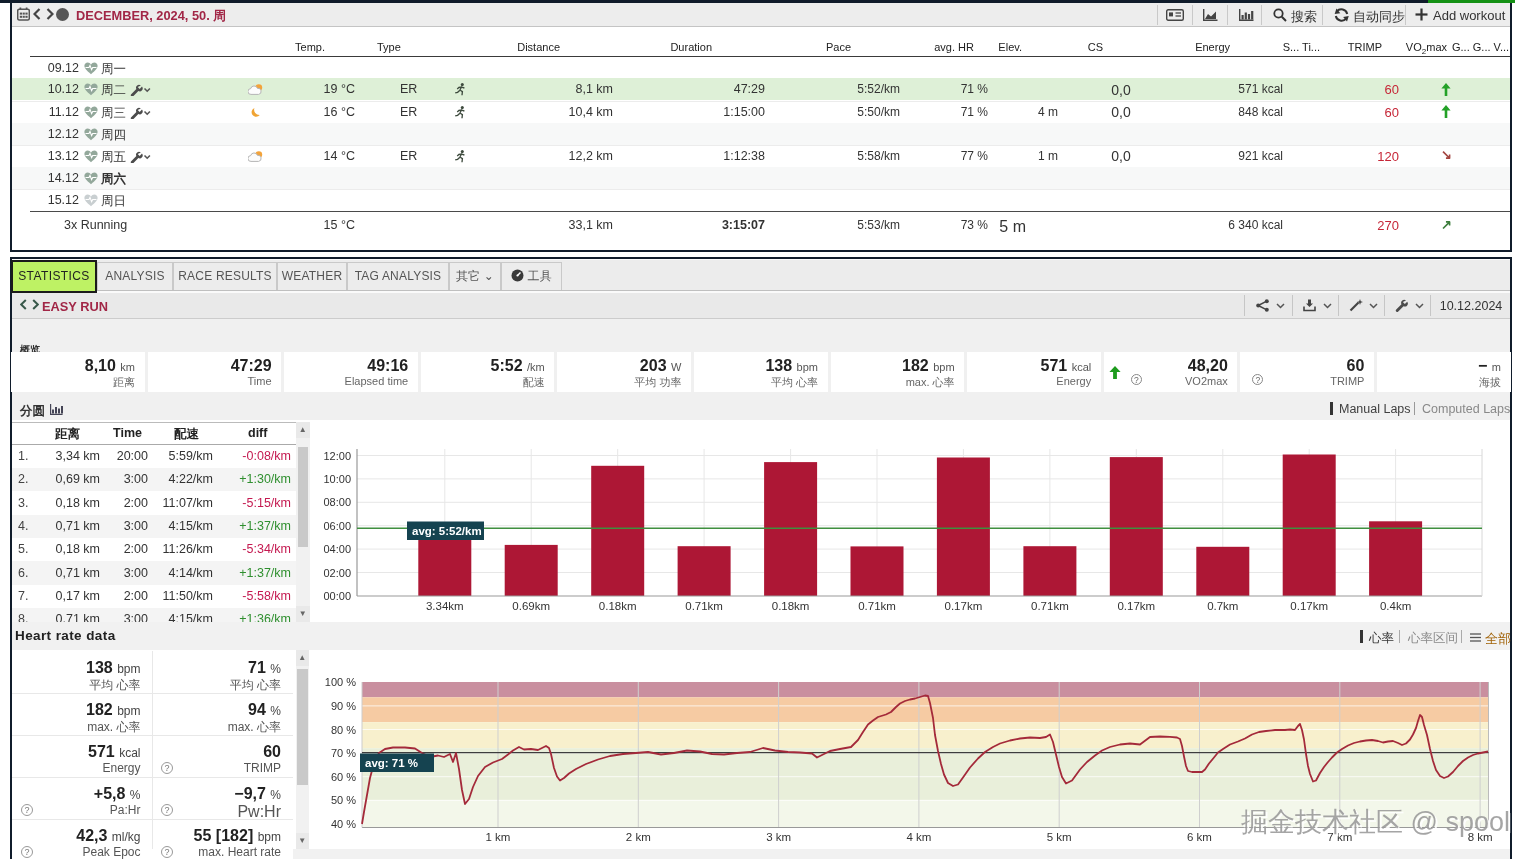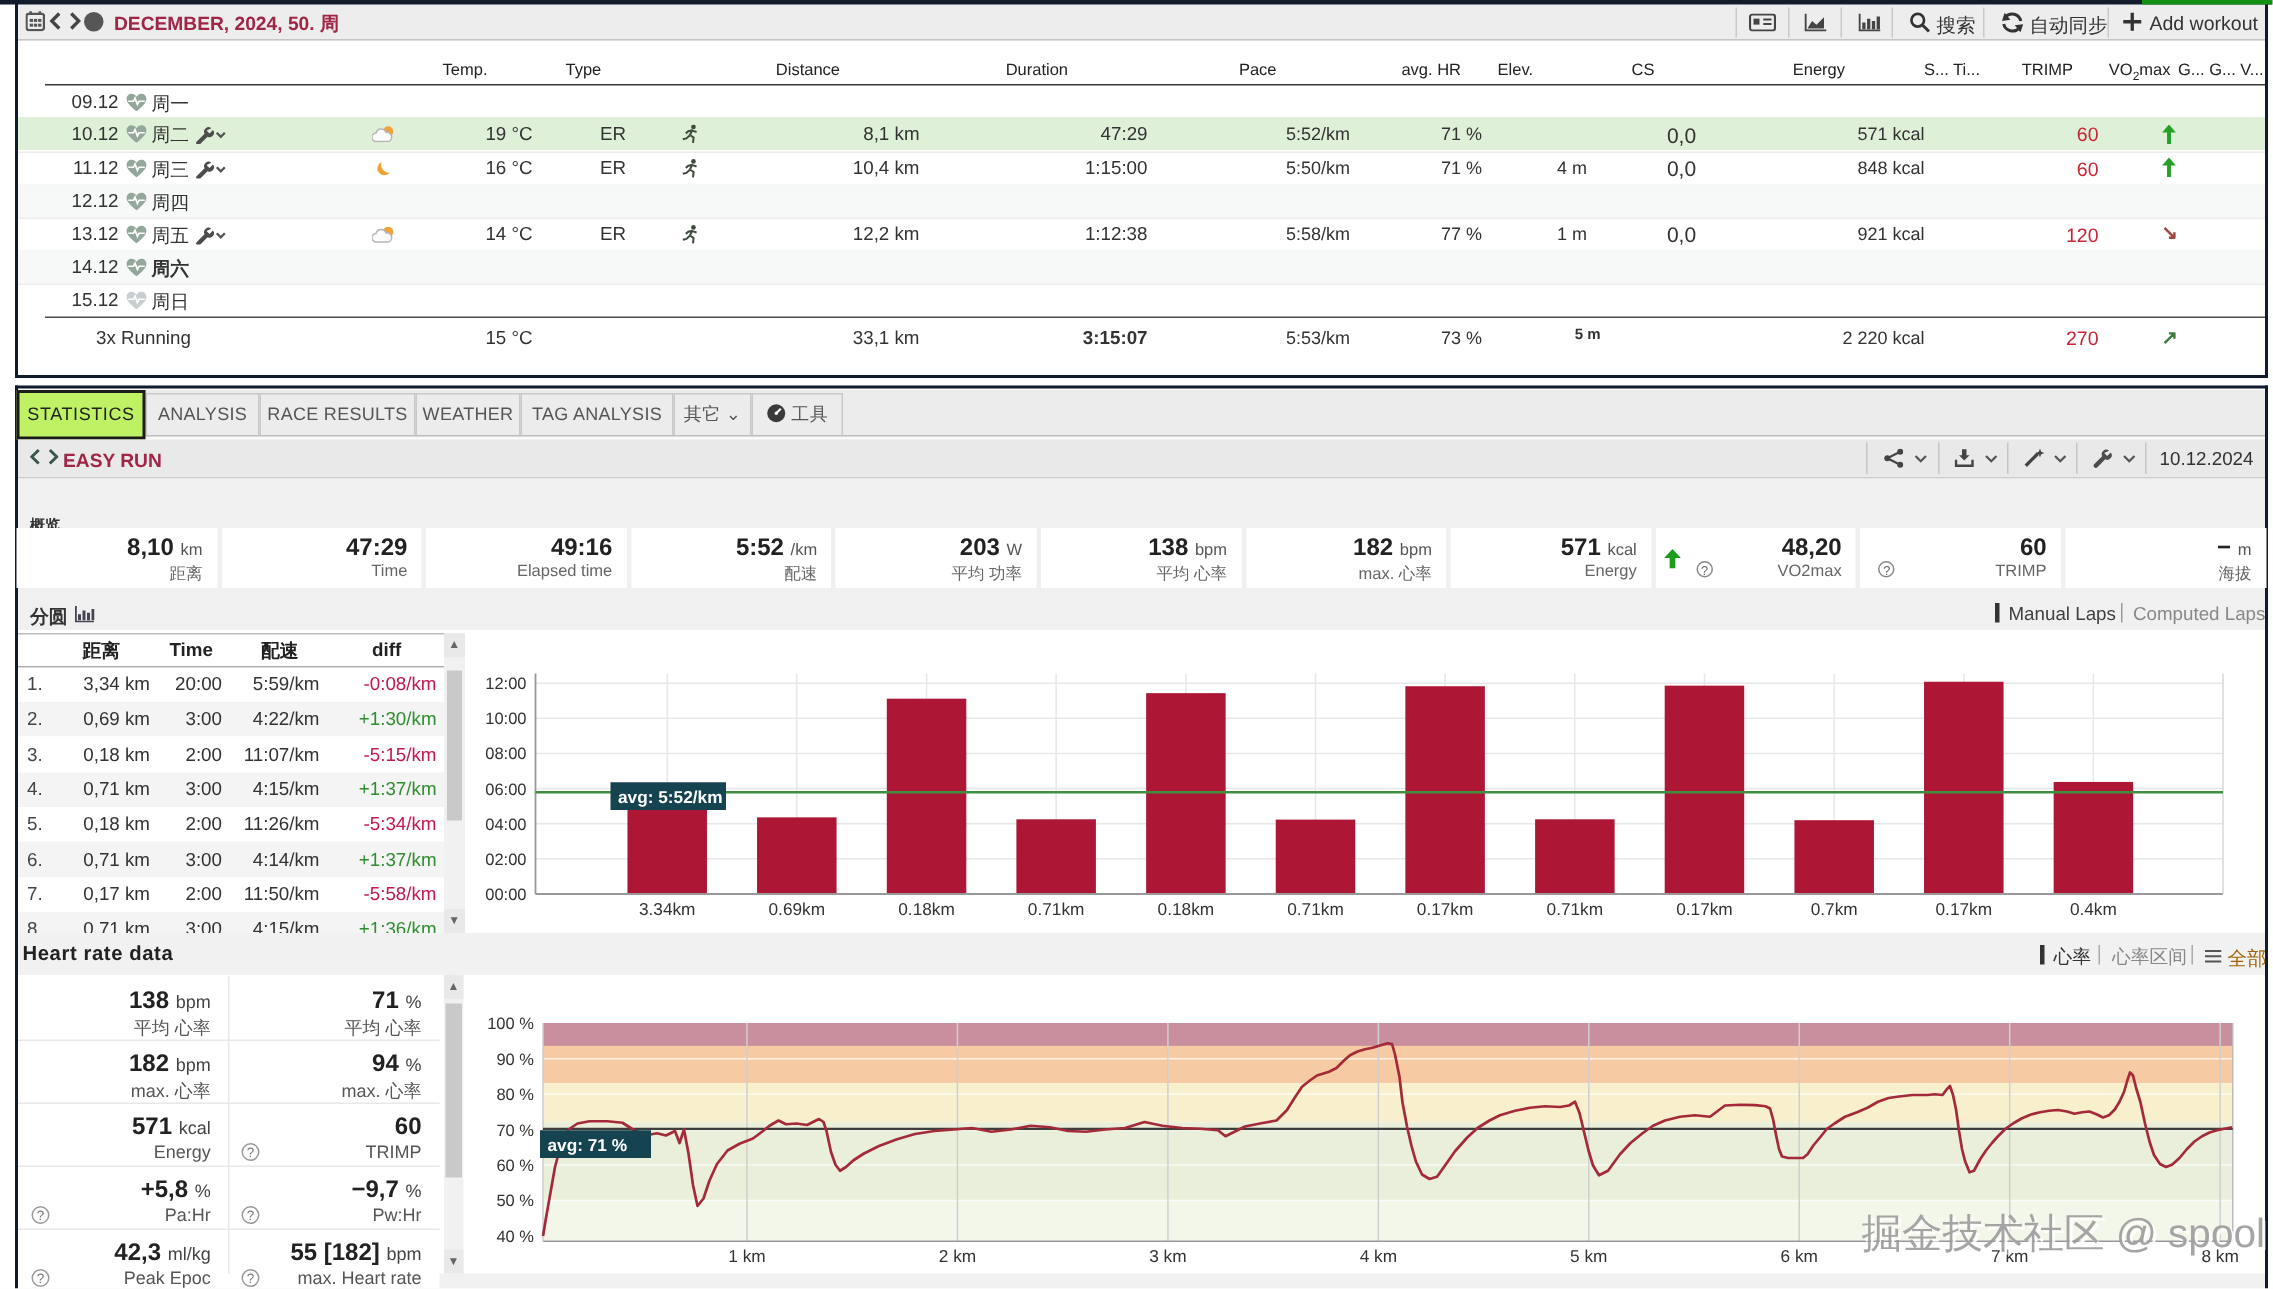--- a/index.html
+++ b/index.html
@@ -213,22 +213,22 @@
       <polyline points="1.5,5.5 5,5.5 6,3.4 7.6,7.6 8.7,5.5 12.5,5.5" fill="none" stroke="#fff" stroke-width="1.1"></polyline>
     </svg>
 <div class="a" style="left:101px;top:192.9px;font-size:12.5px;color:#333;font-weight:normal">周日</div>
 <div class="a" style="left:30px;top:211px;width:1480px;height:1px;background:#4a4a4a"></div>
 <div class="a" style="left:64px;top:218px;font-size:12.5px;color:#333">3x Running</div>
 <div class="a r" style="left:295px;top:218px;width:60px;font-size:12.5px;color:#333;font-weight:normal;letter-spacing:0px">15 °C</div>
 <div class="a r" style="left:533px;top:218px;width:80px;font-size:12.5px;color:#333;font-weight:normal;letter-spacing:0px">33,1 km</div>
 <div class="a r" style="left:685px;top:218px;width:80px;font-size:12.5px;color:#333;font-weight:bold;letter-spacing:0px">3:15:07</div>
 <div class="a r" style="left:820px;top:218px;width:80px;font-size:12px;color:#333;font-weight:normal;letter-spacing:0px">5:53/km</div>
 <div class="a r" style="left:928px;top:218px;width:60px;font-size:12px;color:#333;font-weight:normal;letter-spacing:0px">73 %</div>
-<div class="a r" style="left:1007px;top:218px;width:60px;font-size:10px;color:#333;font-weight:bold;letter-spacing:0px">5 m</div>
-<div class="a r" style="left:1193px;top:218px;width:90px;font-size:12px;color:#333;font-weight:normal;letter-spacing:0px">2 220 kcal</div>
+<div class="a r" style="left:966px;top:218px;width:60px;font-size:16px;color:#333;font-weight:normal;letter-spacing:0px">5 m</div>
+<div class="a r" style="left:1193px;top:218px;width:90px;font-size:12px;color:#333;font-weight:normal;letter-spacing:0px">6 340 kcal</div>
 <div class="a r" style="left:1339px;top:218px;width:60px;font-size:13px;color:#c62637;font-weight:normal;letter-spacing:0px">270</div>
 <div class="a" style="left:1441px;top:216.5px;font-size:13px;font-weight:bold;color:#3c7d3c">↗</div>
 <div class="a" style="left:10px;top:257px;width:1502px;height:602px;background:#fafafa;border-left:2px solid #101c2b;border-right:2px solid #101c2b;border-top:2.5px solid #101c2b"></div>
 <div class="a" style="left:12px;top:259.5px;width:1498px;height:31px;background:#ececec;border-bottom:1px solid #bfbfbf"></div>
 <div class="a c" style="left:97px;top:262px;width:76px;height:28px;border:1px solid #c9c9c9;border-bottom:none;font-size:12px;color:#555;line-height:27px;letter-spacing:0.2px">ANALYSIS</div>
 <div class="a c" style="left:173px;top:262px;width:104px;height:28px;border:1px solid #c9c9c9;border-bottom:none;font-size:12px;color:#555;line-height:27px;letter-spacing:0.2px">RACE RESULTS</div>
 <div class="a c" style="left:277px;top:262px;width:70px;height:28px;border:1px solid #c9c9c9;border-bottom:none;font-size:12px;color:#555;line-height:27px;letter-spacing:0.2px">WEATHER</div>
 <div class="a c" style="left:347px;top:262px;width:102px;height:28px;border:1px solid #c9c9c9;border-bottom:none;font-size:12px;color:#555;line-height:27px;letter-spacing:0.2px">TAG ANALYSIS</div>
 <div class="a c" style="left:449px;top:262px;width:52px;height:28px;border:1px solid #c9c9c9;border-bottom:none;font-size:12px;color:#555;line-height:27px;letter-spacing:0.2px">其它 ⌄</div>
 <div class="a c" style="left:501px;top:262px;width:61px;height:28px;border:1px solid #c9c9c9;border-bottom:none;font-size:12px;color:#555;line-height:27px;letter-spacing:0.2px"><svg style="display:inline-block;vertical-align:-2px" width="13" height="13" viewBox="0 0 13 13">
@@ -483,21 +483,21 @@
 <div class="a r" style="left:10.5px;top:742.5px;width:130px;font-size:16px;font-weight:bold;color:#222">571 <span style="font-size:12px;font-weight:normal;color:#444">kcal</span></div>
 <div class="a r" style="left:10.5px;top:760.5px;width:130px;font-size:12px;color:#555">Energy</div>
 <div class="a r" style="left:151px;top:742.5px;width:130px;font-size:16px;font-weight:bold;color:#222">60</div>
 <div class="a r" style="left:151px;top:760.5px;width:130px;font-size:12px;color:#555">TRIMP</div>
 <div class="a" style="left:161px;top:761.5px;width:12px;height:12px;border:1px solid #999;border-radius:50%;font-size:9px;color:#777;text-align:center;line-height:11px">?</div>
 <div class="a" style="left:12px;top:776.5px;width:281px;height:1px;background:#e8e8e8"></div>
 <div class="a r" style="left:10.5px;top:784.5px;width:130px;font-size:16px;font-weight:bold;color:#222">+5,8 <span style="font-size:12px;font-weight:normal;color:#444">%</span></div>
 <div class="a r" style="left:10.5px;top:802.5px;width:130px;font-size:12px;color:#555">Pa:Hr</div>
 <div class="a" style="left:21px;top:803.5px;width:12px;height:12px;border:1px solid #999;border-radius:50%;font-size:9px;color:#777;text-align:center;line-height:11px">?</div>
 <div class="a r" style="left:151px;top:784.5px;width:130px;font-size:16px;font-weight:bold;color:#222">−9,7 <span style="font-size:12px;font-weight:normal;color:#444">%</span></div>
-<div class="a r" style="left:151px;top:802.5px;width:130px;font-size:12px;color:#555">Pw:Hr</div>
+<div class="a r" style="left:151px;top:802.5px;width:130px;font-size:16px;color:#555">Pw:Hr</div>
 <div class="a" style="left:161px;top:803.5px;width:12px;height:12px;border:1px solid #999;border-radius:50%;font-size:9px;color:#777;text-align:center;line-height:11px">?</div>
 <div class="a" style="left:12px;top:818.5px;width:281px;height:1px;background:#e8e8e8"></div>
 <div class="a r" style="left:10.5px;top:826.5px;width:130px;font-size:16px;font-weight:bold;color:#222">42,3 <span style="font-size:12px;font-weight:normal;color:#444">ml/kg</span></div>
 <div class="a r" style="left:10.5px;top:844.5px;width:130px;font-size:12px;color:#555">Peak Epoc</div>
 <div class="a" style="left:21px;top:845.5px;width:12px;height:12px;border:1px solid #999;border-radius:50%;font-size:9px;color:#777;text-align:center;line-height:11px">?</div>
 <div class="a r" style="left:151px;top:826.5px;width:130px;font-size:16px;font-weight:bold;color:#222">55 [182] <span style="font-size:12px;font-weight:normal;color:#444">bpm</span></div>
 <div class="a r" style="left:151px;top:844.5px;width:130px;font-size:12px;color:#555">max. Heart rate</div>
 <div class="a" style="left:161px;top:845.5px;width:12px;height:12px;border:1px solid #999;border-radius:50%;font-size:9px;color:#777;text-align:center;line-height:11px">?</div>
 <div class="a" style="left:295.5px;top:650px;width:13.5px;height:199px;background:#f1f1f1"></div>
 <div class="a c" style="left:295.5px;top:650px;width:13.5px;height:16px;background:#e9e9e9;font-size:8px;color:#666;line-height:16px">▲</div>

